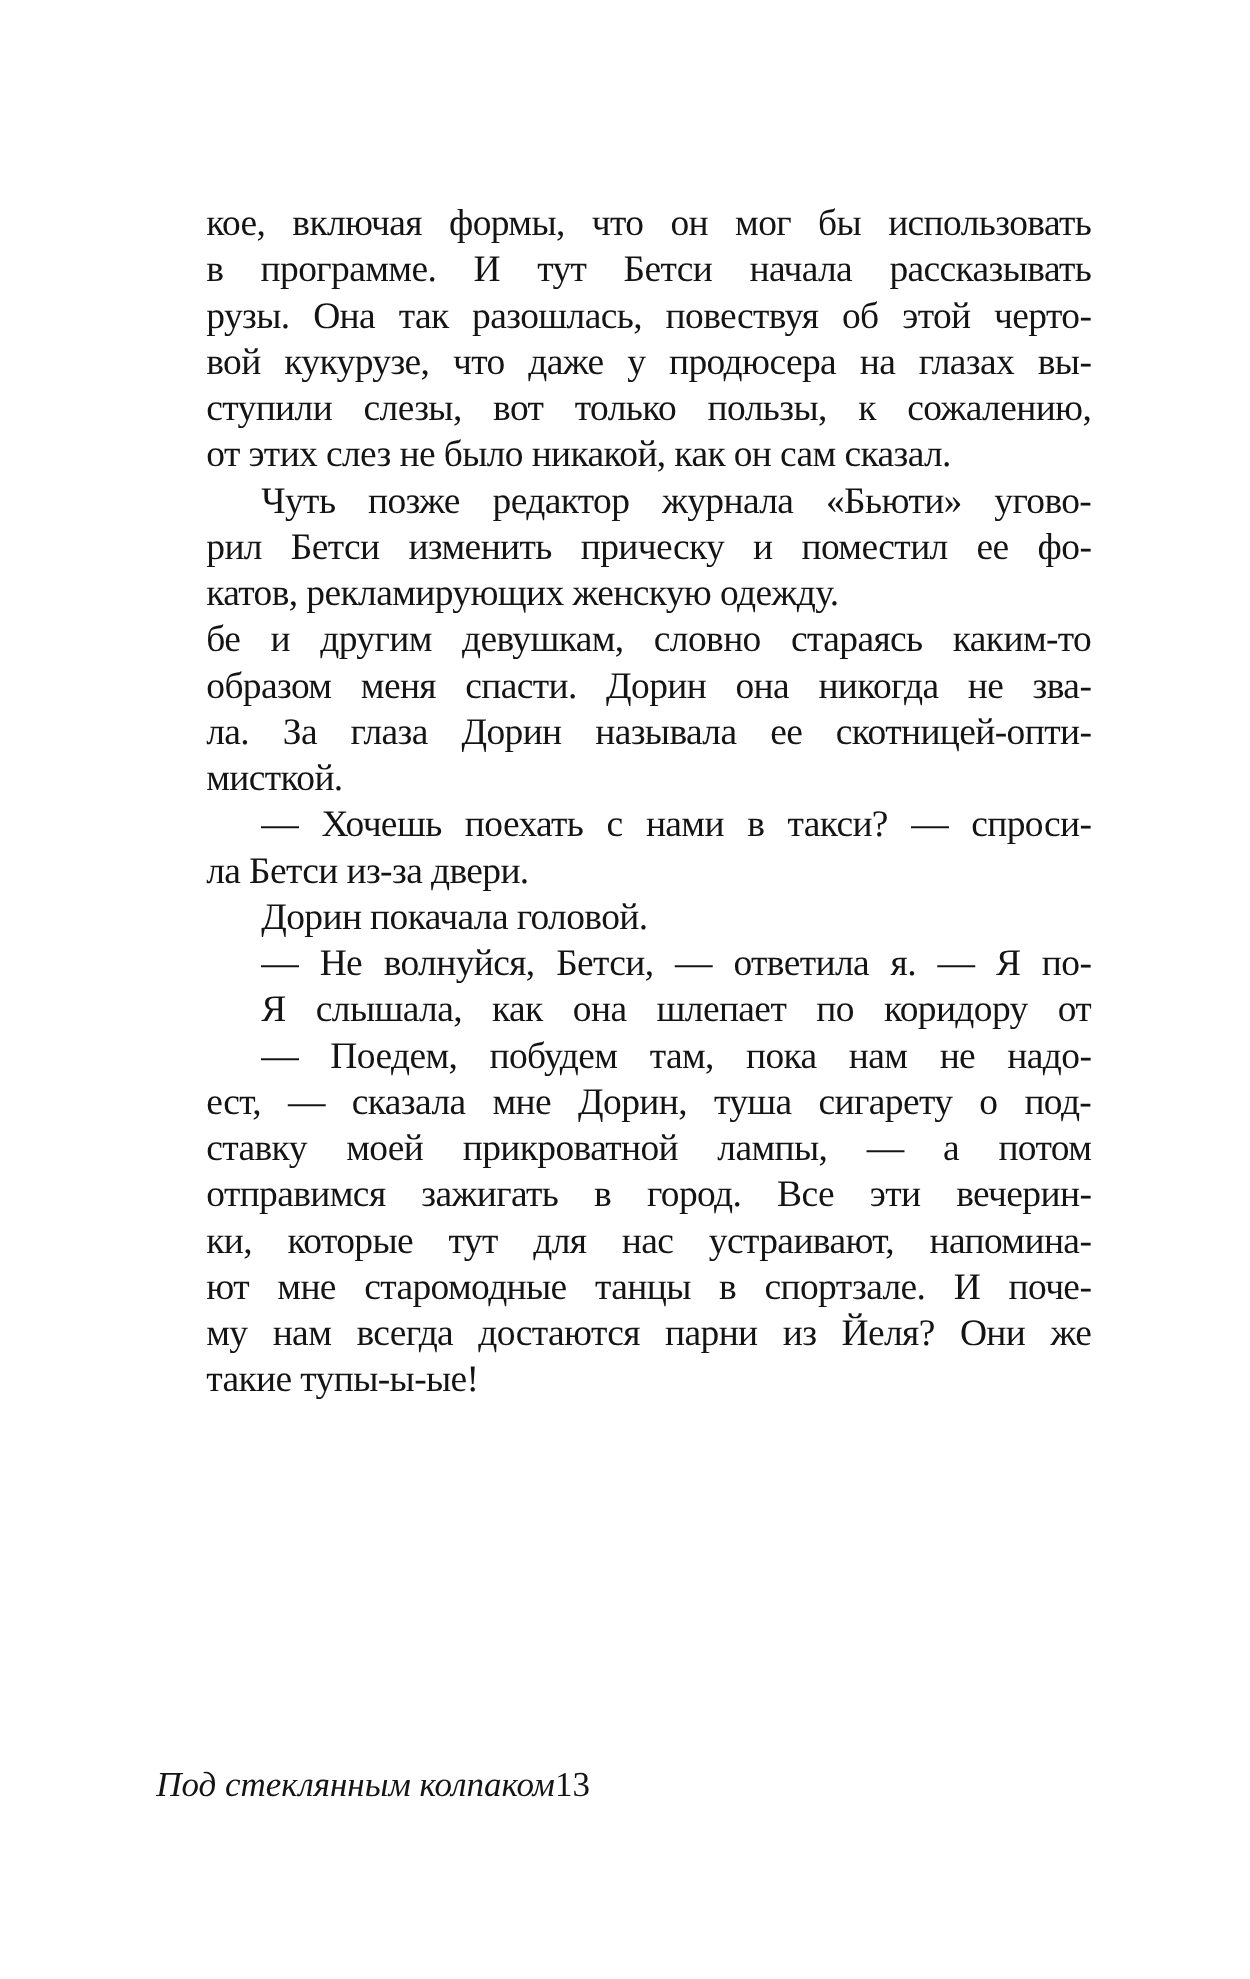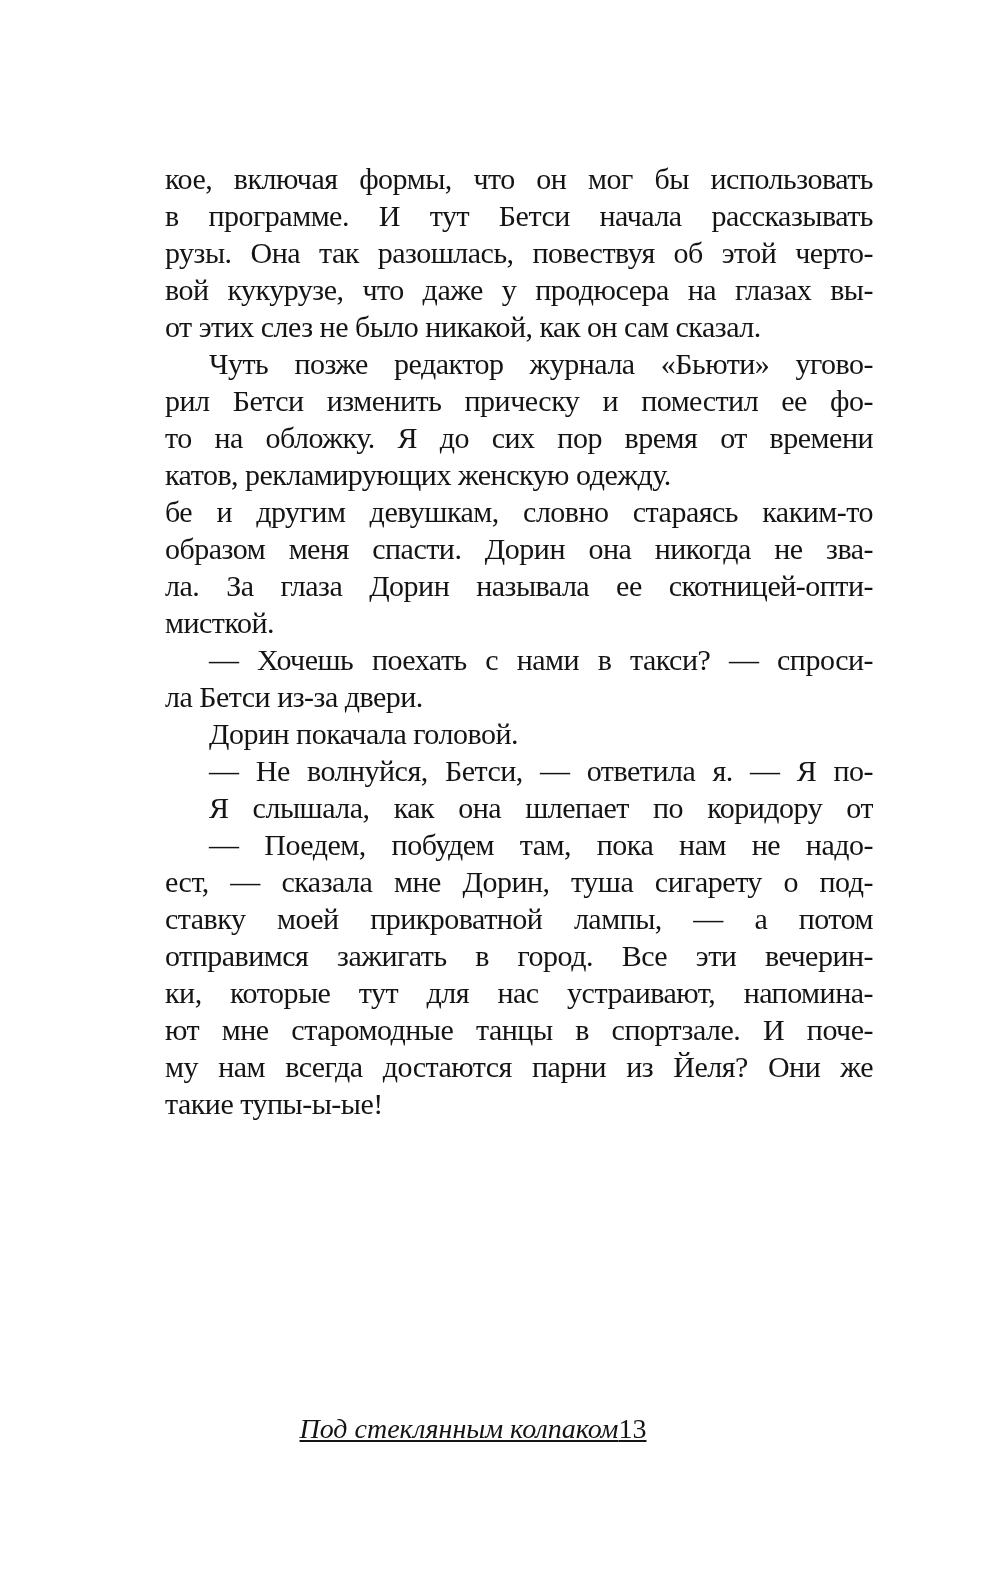--- a/index.html
+++ b/index.html
@@ -42,25 +42,24 @@
   }
   .line.last {
     text-align-last: left;
   }
   .footer {
     position: absolute;
     left: 125px;
     top: 1412px;
     width: 708px;
     display: flex;
-    justify-content: center;
+    justify-content: flex-start;
     align-items: baseline;
     font-size: 28px;
     line-height: 34px;
-    text-decoration: underline;
   }
   .footer .running-title {
     font-style: italic;
   }
   .footer .page-number {
     font-style: normal;
     padding-right: 12px;
   }
 </style>
 </head>
@@ -68,27 +67,27 @@
 
 <div class="page">
 
   <div class="textblock">
 
     <div>
       <div class="line">кое, включая формы, что он мог бы использовать</div>
       <div class="line">в программе. И тут Бетси начала рассказывать</div>
       <div class="line">рузы. Она так разошлась, повествуя об этой черто-</div>
       <div class="line">вой кукурузе, что даже у продюсера на глазах вы-</div>
+      <div class="line">ступили слезы, вот только пользы, к сожалению,</div>
       <div class="line last">от этих слез не было никакой, как он сам сказал.</div>
     </div>
 
     <div>
       <div class="line first">Чуть позже редактор журнала «Бьюти» угово-</div>
       <div class="line">рил Бетси изменить прическу и поместил ее фо-</div>
-      <div class="line">то на обложку. Я до сих пор время от времени</div>
       <div class="line last">катов, рекламирующих женскую одежду.</div>
     </div>
 
     <div>
       <div class="line">бе и другим девушкам, словно стараясь каким-то</div>
       <div class="line">образом меня спасти. Дорин она никогда не зва-</div>
       <div class="line">ла. За глаза Дорин называла ее скотницей-опти-</div>
       <div class="line last">мисткой.</div>
     </div>
 

